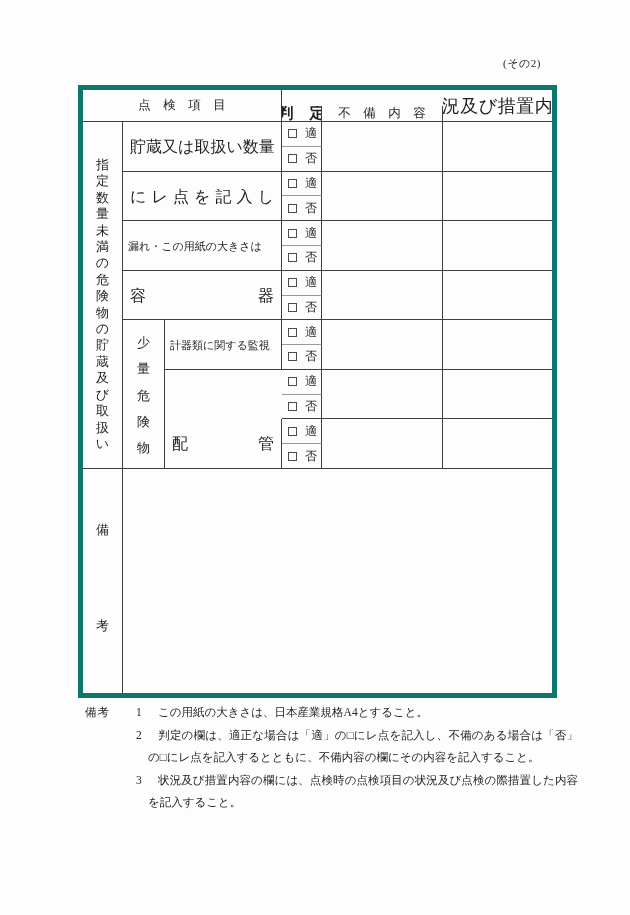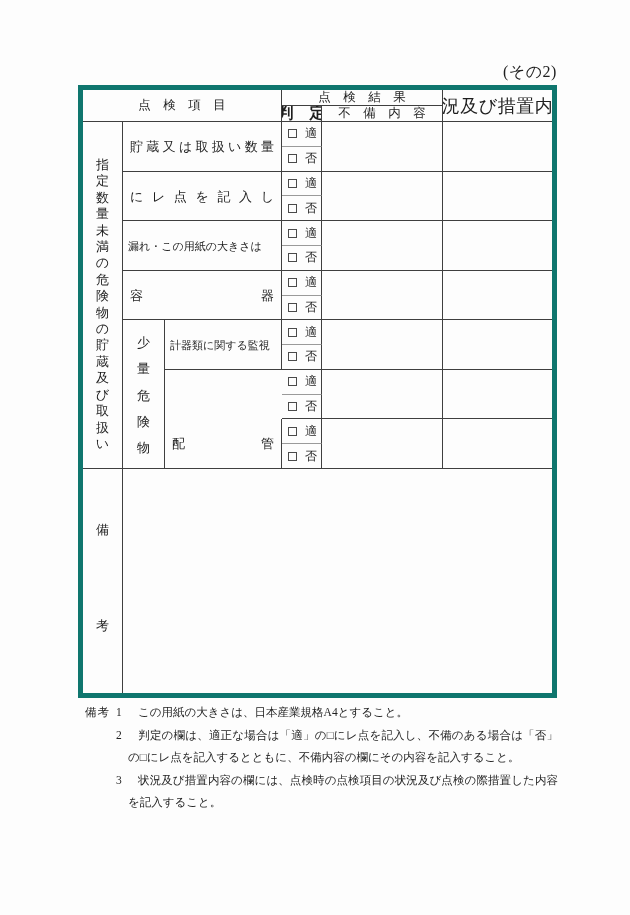--- a/index.html
+++ b/index.html
@@ -8,43 +8,43 @@
     width: 630px; height: 915px;
     font-family: "Liberation Serif", "DejaVu Serif", serif;
     color: #1e1e1e;
     position: relative;
   }
   .page {
     position: absolute; inset: 0;
     background: #fdfdfd;
   }
   .corner-label {
-    position: absolute; top: 62px; left: 503px;
-    font-size: 16px; letter-spacing: 0.5px;
+    position: absolute; top: 56px; left: 503px;
+    font-size: 11px; letter-spacing: 0.5px;
   }
 
   
   .form-table {
     position: absolute; left: 78px; top: 85px;
     width: 479px; height: 613px;
     border: 5px solid #0f766e;
     display: grid;
     grid-template-columns: 40px 42px 117px 40px 121px 1fr;
     grid-template-rows: 16px 16px repeat(14, 1fr) 224px;
     font-size: 12px;
   }
   .cell { border-right: 1px solid #3f3f3f; border-bottom: 1px solid #3f3f3f; overflow: hidden; }
   .nr { border-right: none; }
   .nb { border-bottom: none; }
 
   .hc { display: flex; align-items: center; justify-content: center; font-size: 12.5px; white-space: nowrap; }
   .hc.tight { font-size: 16px; font-weight: bold; }
   .hc.status-h { font-size: 18px; letter-spacing: 0.5px; }
 
-  .item { line-height: 50px; padding: 0 7px; white-space: nowrap; font-size: 13px; }
+  .item { line-height: 50px; padding: 0 7px; white-space: nowrap; font-size: 16px; }
   .justify { text-align: justify; text-align-last: justify; }
   .small { font-size: 11px; padding: 0 5px; }
 
   .judge { display: flex; align-items: center; padding-left: 6px; }
   .judge .checkbox {
     width: 9px; height: 9px; border: 1px solid #4a4a4a;
     background: #fdfdfd; flex: none; margin-right: 8px;
   }
   .judge .judge-label { font-size: 12px; }
   .judge.ok { border-bottom-color: #9a9a9a; }
@@ -53,38 +53,37 @@
   .vert-a { padding: 36px 0 18px 0; }
   .vert-b { padding: 16px 0 14px 0; }
   .vert span { line-height: 1; }
 
   .remarks-label { display: flex; flex-direction: column; align-items: center; justify-content: space-between; padding: 52px 0 58px 0; font-size: 13px; }
 
   
   .notes {
     position: absolute; left: 85px; top: 701px;
     display: flex; align-items: flex-start;
-    font-size: 11.5px; line-height: 22.5px;
+    font-size: 11.5px; line-height: 22.5px; gap: 20px;
   }
   .notes-label { flex: none; margin-right: 6px; letter-spacing: 1px; }
   .notes-list { width: 442px; }
   .note { padding-left: 12px; text-indent: -12px; text-align: justify; }
   .note-num { display: inline-block; width: 22px; text-indent: 0; }
 </style>
 </head>
 <body>
 
 <div class="page">
 
   <div class="corner-label">(その2)</div>
 
   <div class="form-table">
 
     <div class="cell hc" style="grid-column:1/4;grid-row:1/3">点　検　項　目</div>
-    <div class="cell hc" style="grid-column:4/6;grid-row:1/2">点　検　結　果</div>
     <div class="cell hc status-h nr" style="grid-column:6/7;grid-row:1/3">状況及び措置内容</div>
     <div class="cell hc tight" style="grid-column:4/5;grid-row:2/3">判　定</div>
     <div class="cell hc" style="grid-column:5/6;grid-row:2/3">不　備　内　容</div>
 
     <div class="cell vert vert-a" style="grid-column:1/2;grid-row:3/17">
         <span>指</span>
         <span>定</span>
         <span>数</span>
         <span>量</span>
         <span>未</span>

